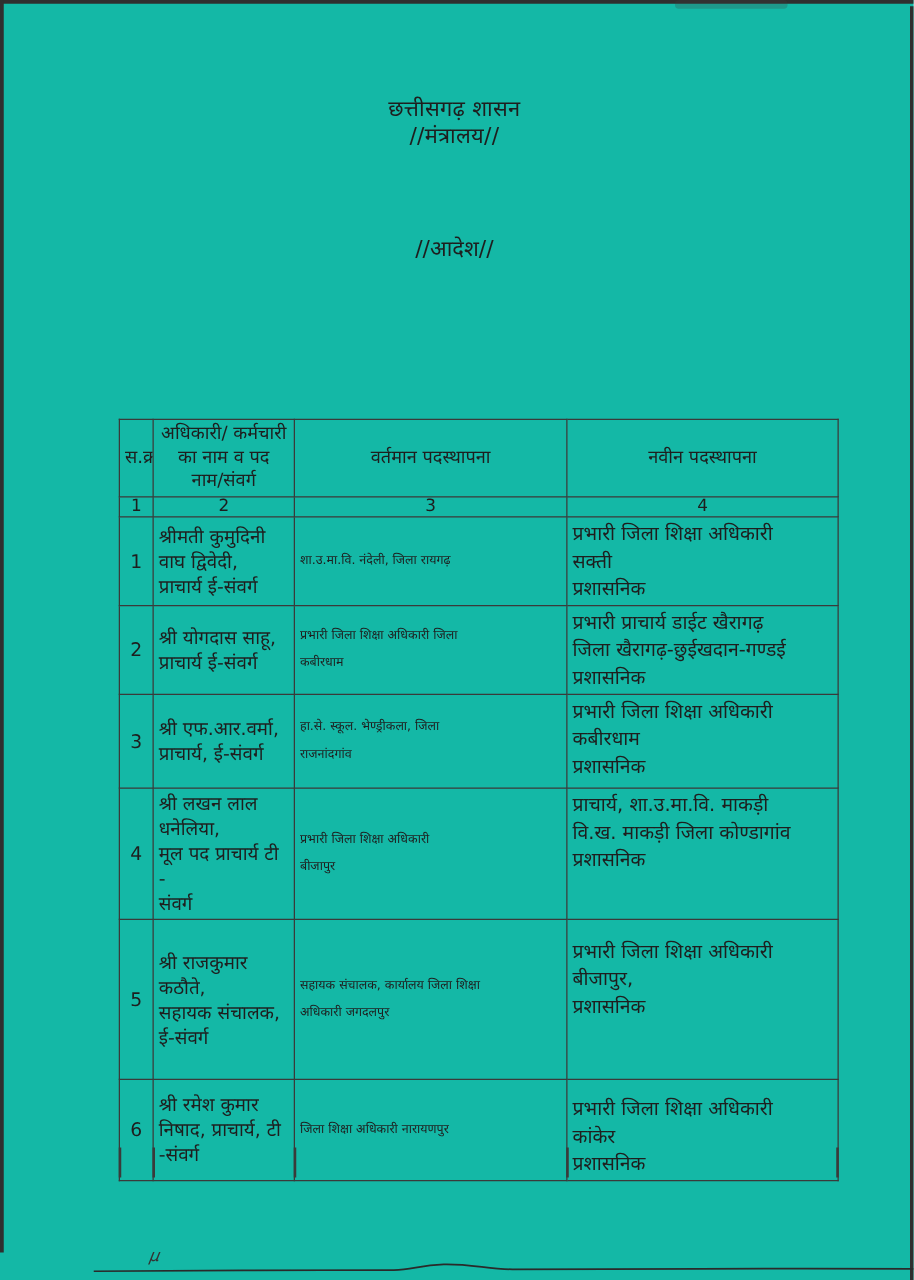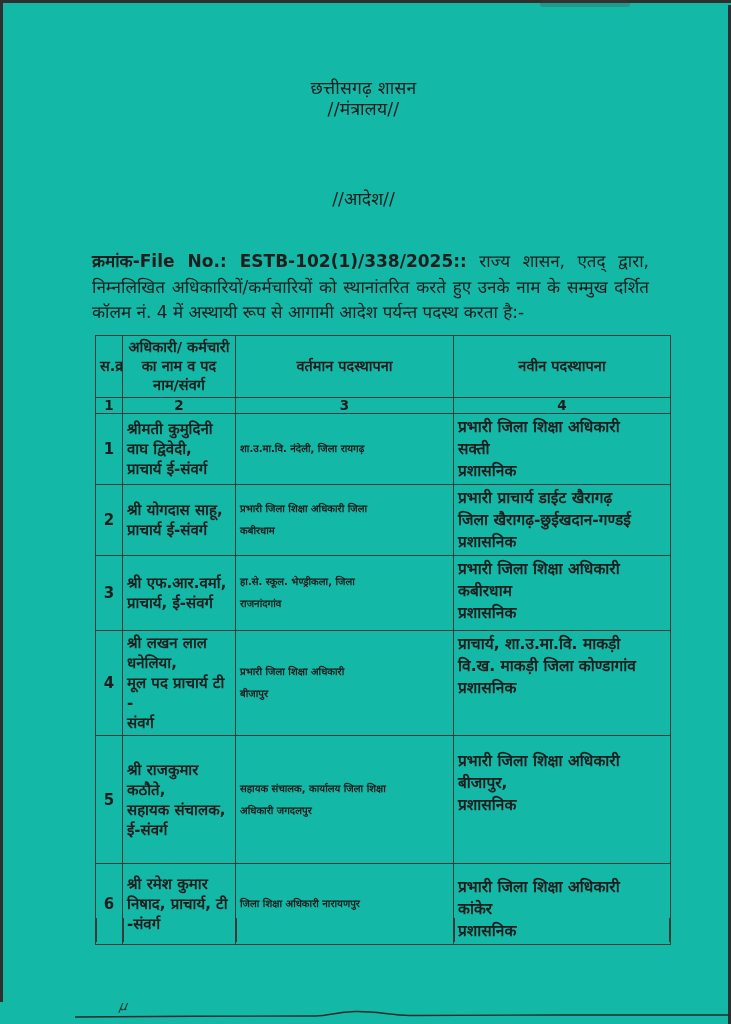--- a/index.html
+++ b/index.html
@@ -27,21 +27,21 @@
   }
   .intro .file-no{font-weight:bold;}
 
   table.transfer{
     position:absolute;left:95px;top:335px;width:575px;
     border-collapse:collapse;table-layout:fixed;
   }
   table.transfer th,table.transfer td{
     border:1.4px solid #3a3a3a;
     white-space:pre-line;
-    font-weight:bold;
+    font-weight:normal;
     padding:2px 4px;
     overflow:hidden;
     margin-left:48px;
   }
   table.transfer th{font-size:14.5px;line-height:19px;text-align:center;vertical-align:middle;}
   tr.hdr{height:58px;}
   tr.numrow{height:16px;}
   tr.numrow td{font-size:13.5px;line-height:13px;text-align:center;padding:0;}
   td.c-sn{font-size:15px;text-align:center;vertical-align:middle;}
   td.c-name{font-size:15px;line-height:20px;vertical-align:middle;padding-left:5px;}
@@ -71,23 +71,20 @@
   <div class="smudge"></div>
 
   <div class="header-block">
     <div>छत्तीसगढ़ शासन</div>
     <div>//मंत्रालय//</div>
   </div>
 
   <div class="order-title">//आदेश//</div>
 
 
-  <div class="intro">
-    <span class="file-no">क्रमांक-File No.: ESTB-102(1)/338/2025::</span><span> राज्य शासन, एतद् द्वारा, निम्नलिखित अधिकारियों/कर्मचारियों को स्थानांतरित करते हुए उनके नाम के सम्मुख दर्शित कॉलम नं. 4 में अस्थायी रूप से आगामी आदेश पर्यन्त पदस्थ करता है:-</span>
-  </div>
 
   <table class="transfer">
     <colgroup>
       <col style="width:27px">
         <col style="width:113px">
         <col style="width:218px">
         <col style="width:217px">
     </colgroup>
     <thead>
       <tr class="hdr">

